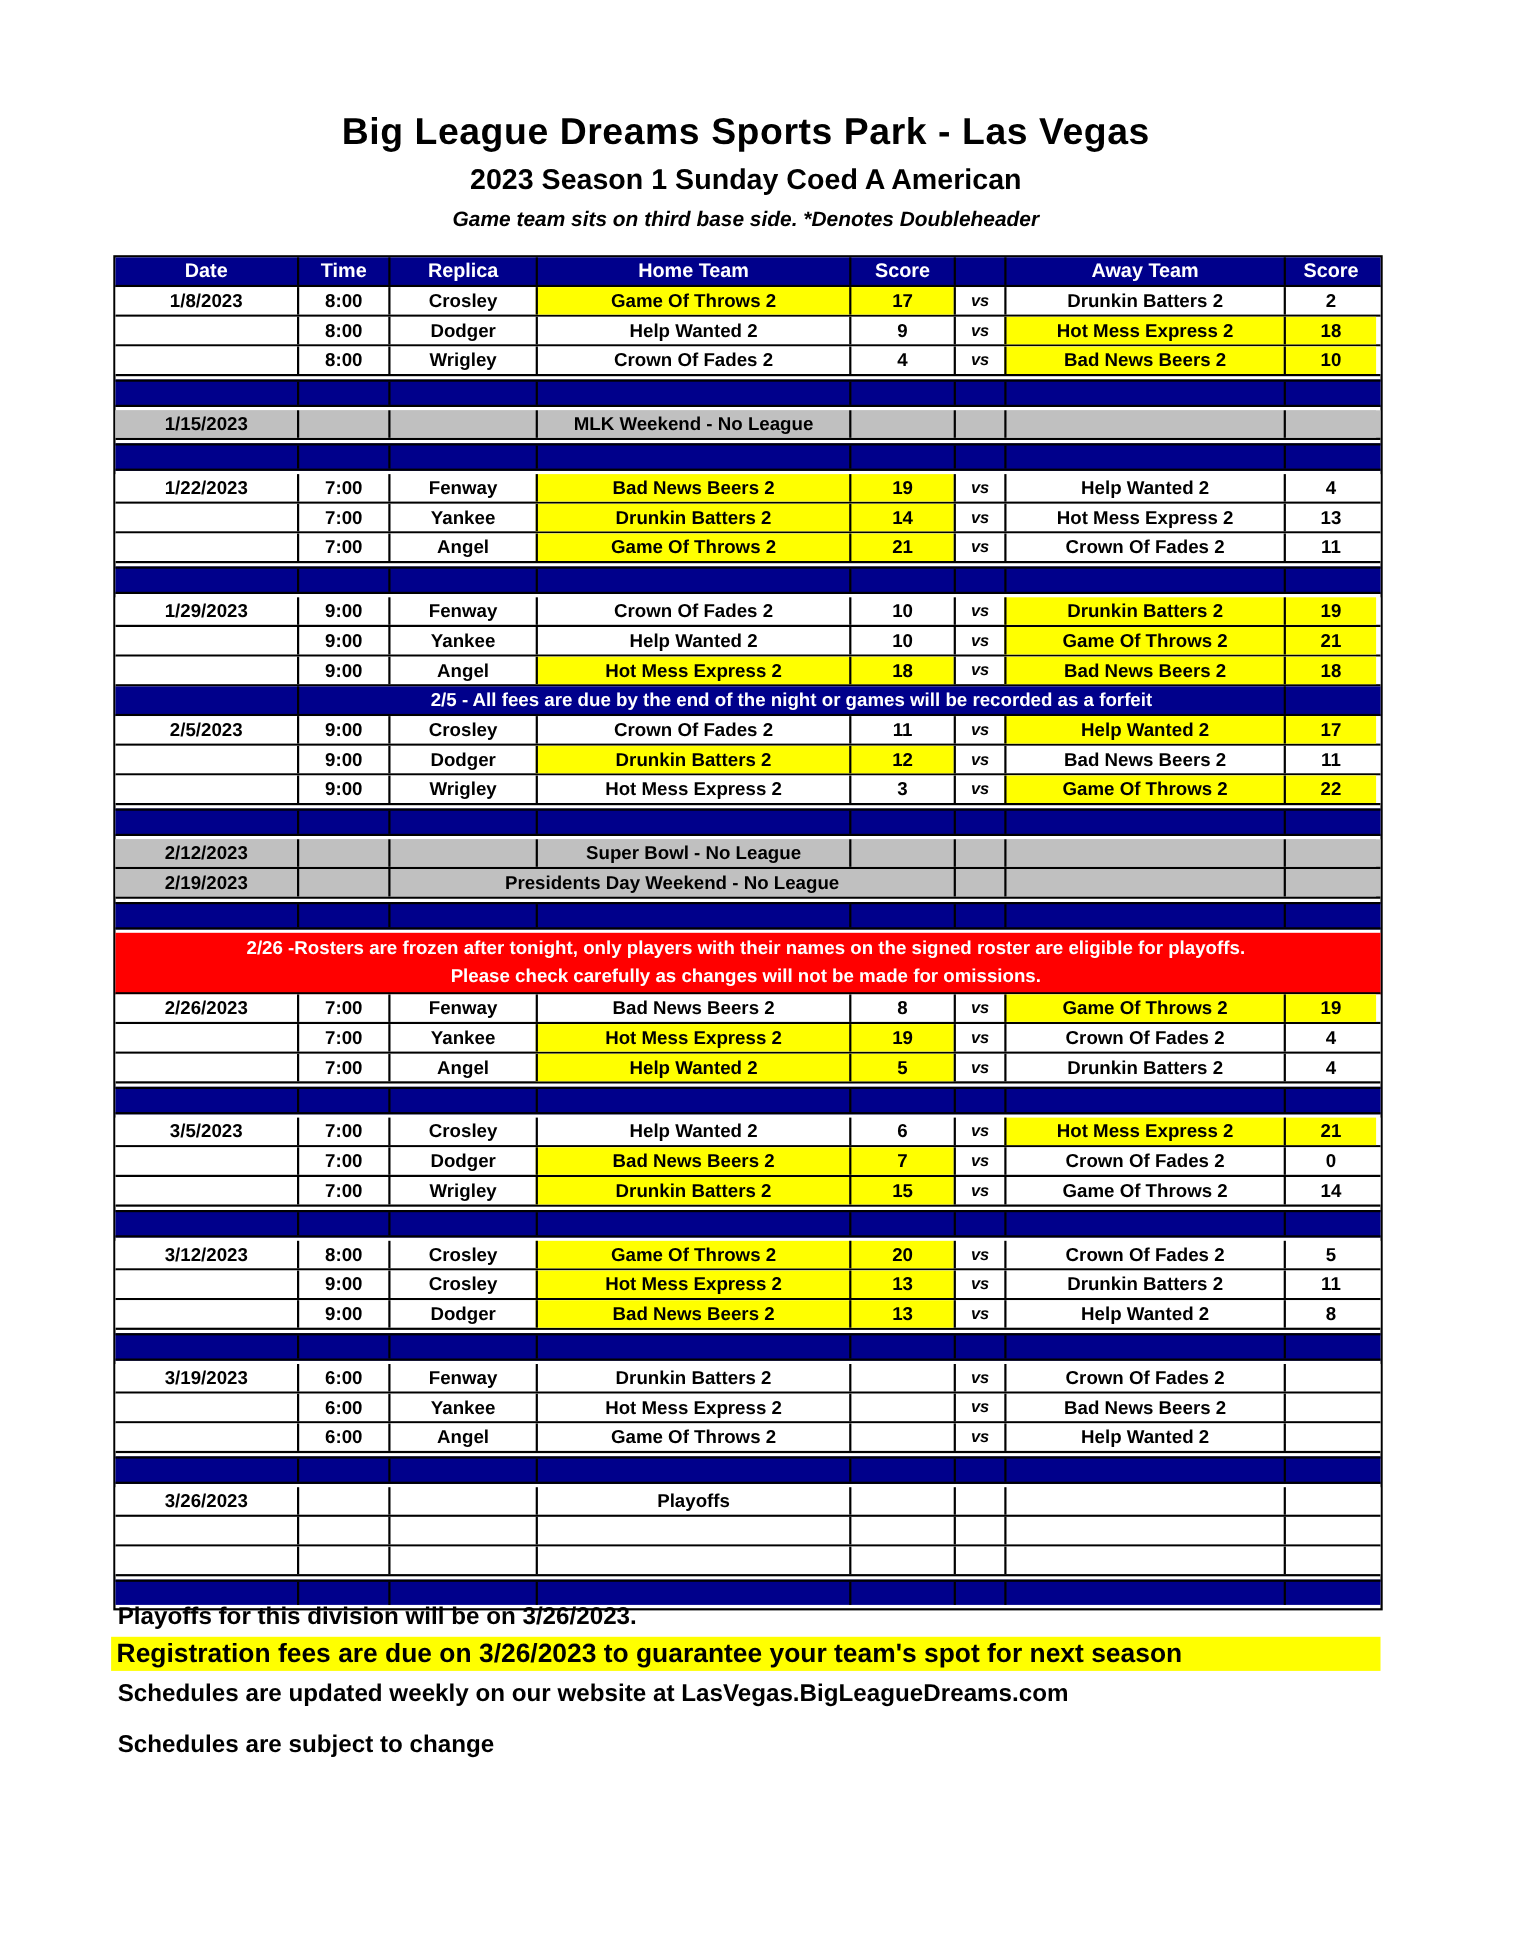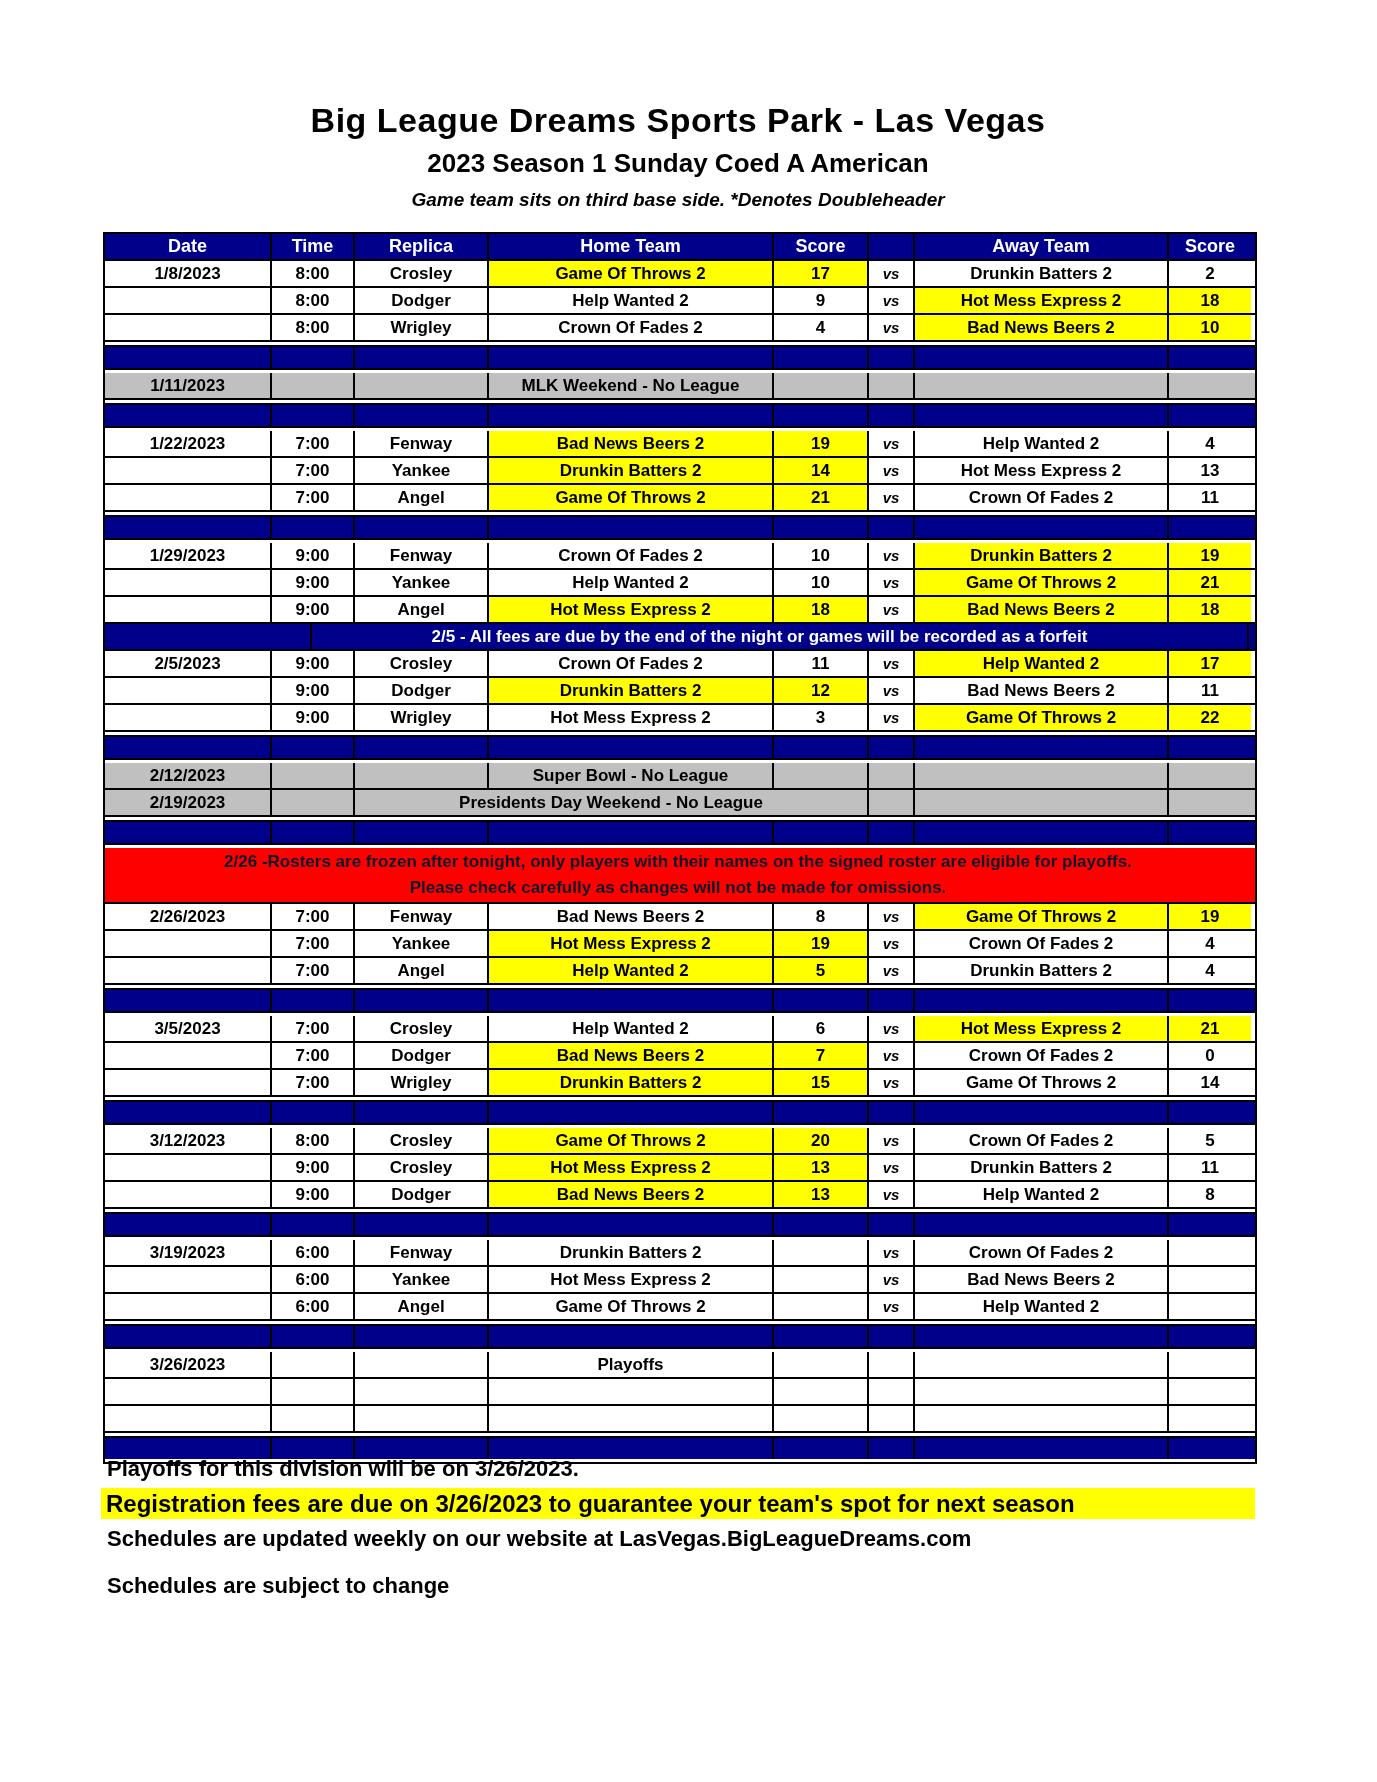--- a/index.html
+++ b/index.html
@@ -7,33 +7,33 @@
         font-family:Liberation Sans, sans-serif;font-weight:bold;color:#000;overflow:hidden;}
   .head{position:absolute;left:103px;top:100px;width:1150px;text-align:center;}
   .title{font-size:34px;line-height:40px;letter-spacing:0.5px;}
   .subtitle{font-size:26px;line-height:34px;margin-top:6px;}
   .note{font-size:19px;line-height:24px;margin-top:8px;font-style:italic;}
   .tbl{position:absolute;left:103px;top:232px;width:1150px;border:2px solid #000;background:#fff;}
   .trow{display:grid;border-bottom:2px solid #000;background:#fff;}
   .trow:last-child{border-bottom:none;}
   .row-std{grid-template-columns:165px 83px 134px 285px 95px 46px 254px 84px;}
   .row-wide{grid-template-columns:165px 83px 514px 46px 254px 84px;}
-  .row-notice{grid-template-columns:165px 897px 84px;gap:40px;}
+  .row-notice{grid-template-columns:165px 897px 84px;}
   .row-banner{grid-template-columns:1146px;}
   .c{box-sizing:border-box;display:flex;align-items:center;justify-content:center;
      height:25px;overflow:hidden;white-space:nowrap;font-size:17px;border-left:2px solid #000;}
   .trow .c:first-child{border-left:none;}
   .hdr{background:var(--navy,#00008B);}
   .hdr .c{color:#fff;font-size:18px;}
   .sep{background:var(--navy,#00008B);margin:3px 0;border-top:2px solid #000;}
   .sep .c{height:21px;}
   .notice-row{background:var(--navy,#00008B);}
   .notice-row .c{color:#fff;}
   .banner-row{background:var(--red,#FF0000);}
-  .banner-row .c{height:54px;color:#0f172a;flex-direction:column;justify-content:center;line-height:26px;font-size:17px;}
+  .banner-row .c{height:54px;color:#ffffff;flex-direction:column;justify-content:center;line-height:26px;font-size:17px;}
   .event-row{background:var(--gray,#C0C0C0);}
   .event-row .c{background:var(--gray,#C0C0C0);}
   .vs{font-style:italic;font-size:15px;}
   .win{background:var(--yellow,#FFFF00);}
   .foot-line{position:absolute;left:107px;font-size:22px;line-height:28px;white-space:nowrap;}
   .foot-yellow{position:absolute;left:101px;top:1488px;width:1154px;height:31px;
                background:var(--yellow,#FFFF00);font-size:24px;line-height:31px;padding-left:5px;
                box-sizing:border-box;white-space:nowrap;}
   .f1{top:1455px;} .f3{top:1525px;} .f4{top:1572px;}
 </style>
@@ -92,21 +92,21 @@
         <div class="c"></div>
         <div class="c"></div>
         <div class="c"></div>
         <div class="c"></div>
         <div class="c"></div>
         <div class="c"></div>
         <div class="c"></div>
         <div class="c"></div>
       </div>
       <div class="trow row-std event-row">
-        <div class="c">1/11/2023</div>
+        <div class="c">1/15/2023</div>
         <div class="c"></div>
         <div class="c"></div>
         <div class="c">MLK Weekend - No League</div>
         <div class="c"></div>
         <div class="c"></div>
         <div class="c"></div>
         <div class="c"></div>
       </div>
       <div class="trow row-std sep">
         <div class="c"></div>

